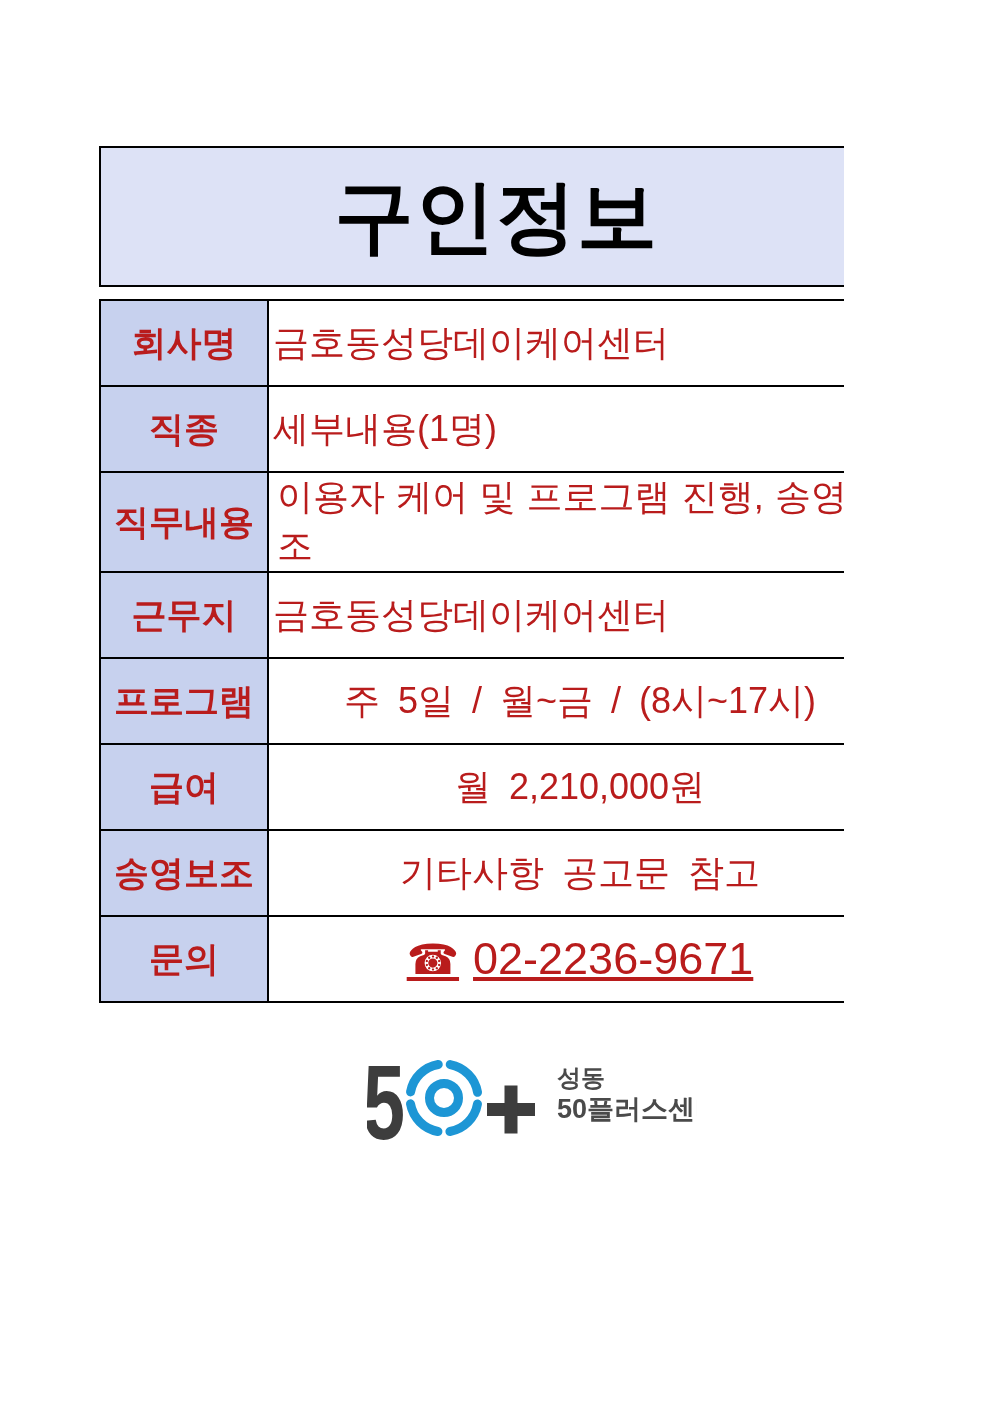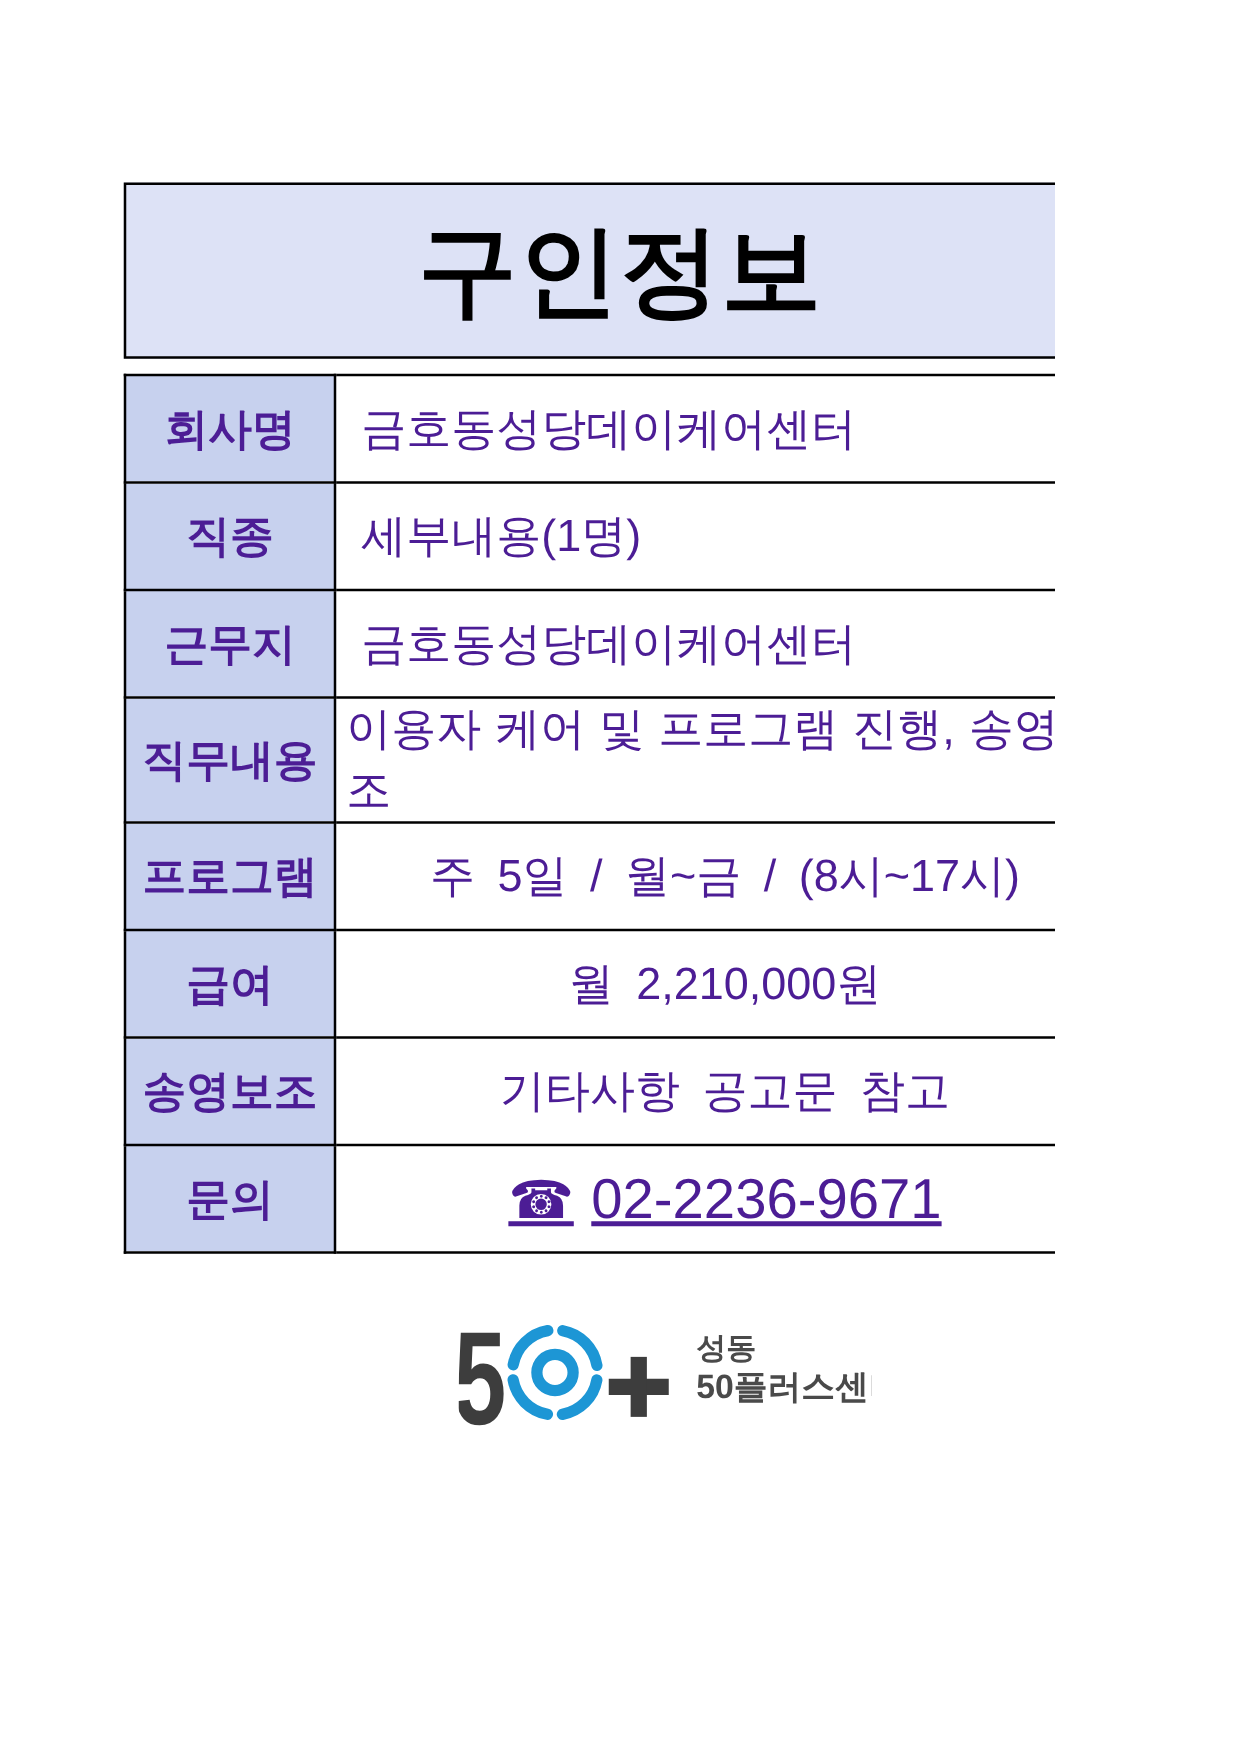--- a/index.html
+++ b/index.html
@@ -38,41 +38,41 @@
     position: absolute;
     left: 99px;
     top: 299px;
     width: 794px;
     border-collapse: collapse;
     table-layout: fixed;
   }
   table.info-table td {
     border: 2px solid #000000;
     height: 84px;
-    color: #4c1d95;
+    color: #b91c1c;
     overflow: hidden;
   }
   td.label-cell {
     width: 162px;
     background: #c7d1ee;
     font-weight: 700;
     font-size: 35px;
     text-align: center;
     vertical-align: middle;
     padding: 0 2px;
   }
   td.value-cell {
     background: #ffffff;
     font-size: 36px;
     vertical-align: middle;
     padding: 0 10px;
   }
   td.value-cell.align-left {
     text-align: left;
-    padding-left: 20px;
+    padding-left: 4px;
   }
   td.value-cell.align-center {
     text-align: center;
     word-spacing: 8px;
     margin-left: 24px;
   }
   td.value-cell.align-justify {
     text-align: justify;
     text-align-last: justify;
     padding: 0 8px;
@@ -108,26 +108,26 @@
     <tbody>
       <tr>
         <td class="label-cell">회사명</td>
         <td class="value-cell align-left">금호동성당데이케어센터</td>
       </tr>
       <tr>
         <td class="label-cell">직종</td>
         <td class="value-cell align-left">세부내용(1명)</td>
       </tr>
       <tr>
+        <td class="label-cell">직무내용</td>
+        <td class="value-cell align-justify">이용자 케어 및 프로그램 진행, 송영보조</td>
+      </tr>
+      <tr>
         <td class="label-cell">근무지</td>
         <td class="value-cell align-left">금호동성당데이케어센터</td>
-      </tr>
-      <tr>
-        <td class="label-cell">직무내용</td>
-        <td class="value-cell align-justify">이용자 케어 및 프로그램 진행, 송영보조</td>
       </tr>
       <tr>
         <td class="label-cell">프로그램</td>
         <td class="value-cell align-center">주 5일 / 월~금 / (8시~17시)</td>
       </tr>
       <tr>
         <td class="label-cell">급여</td>
         <td class="value-cell align-center">월 2,210,000원</td>
       </tr>
       <tr>

